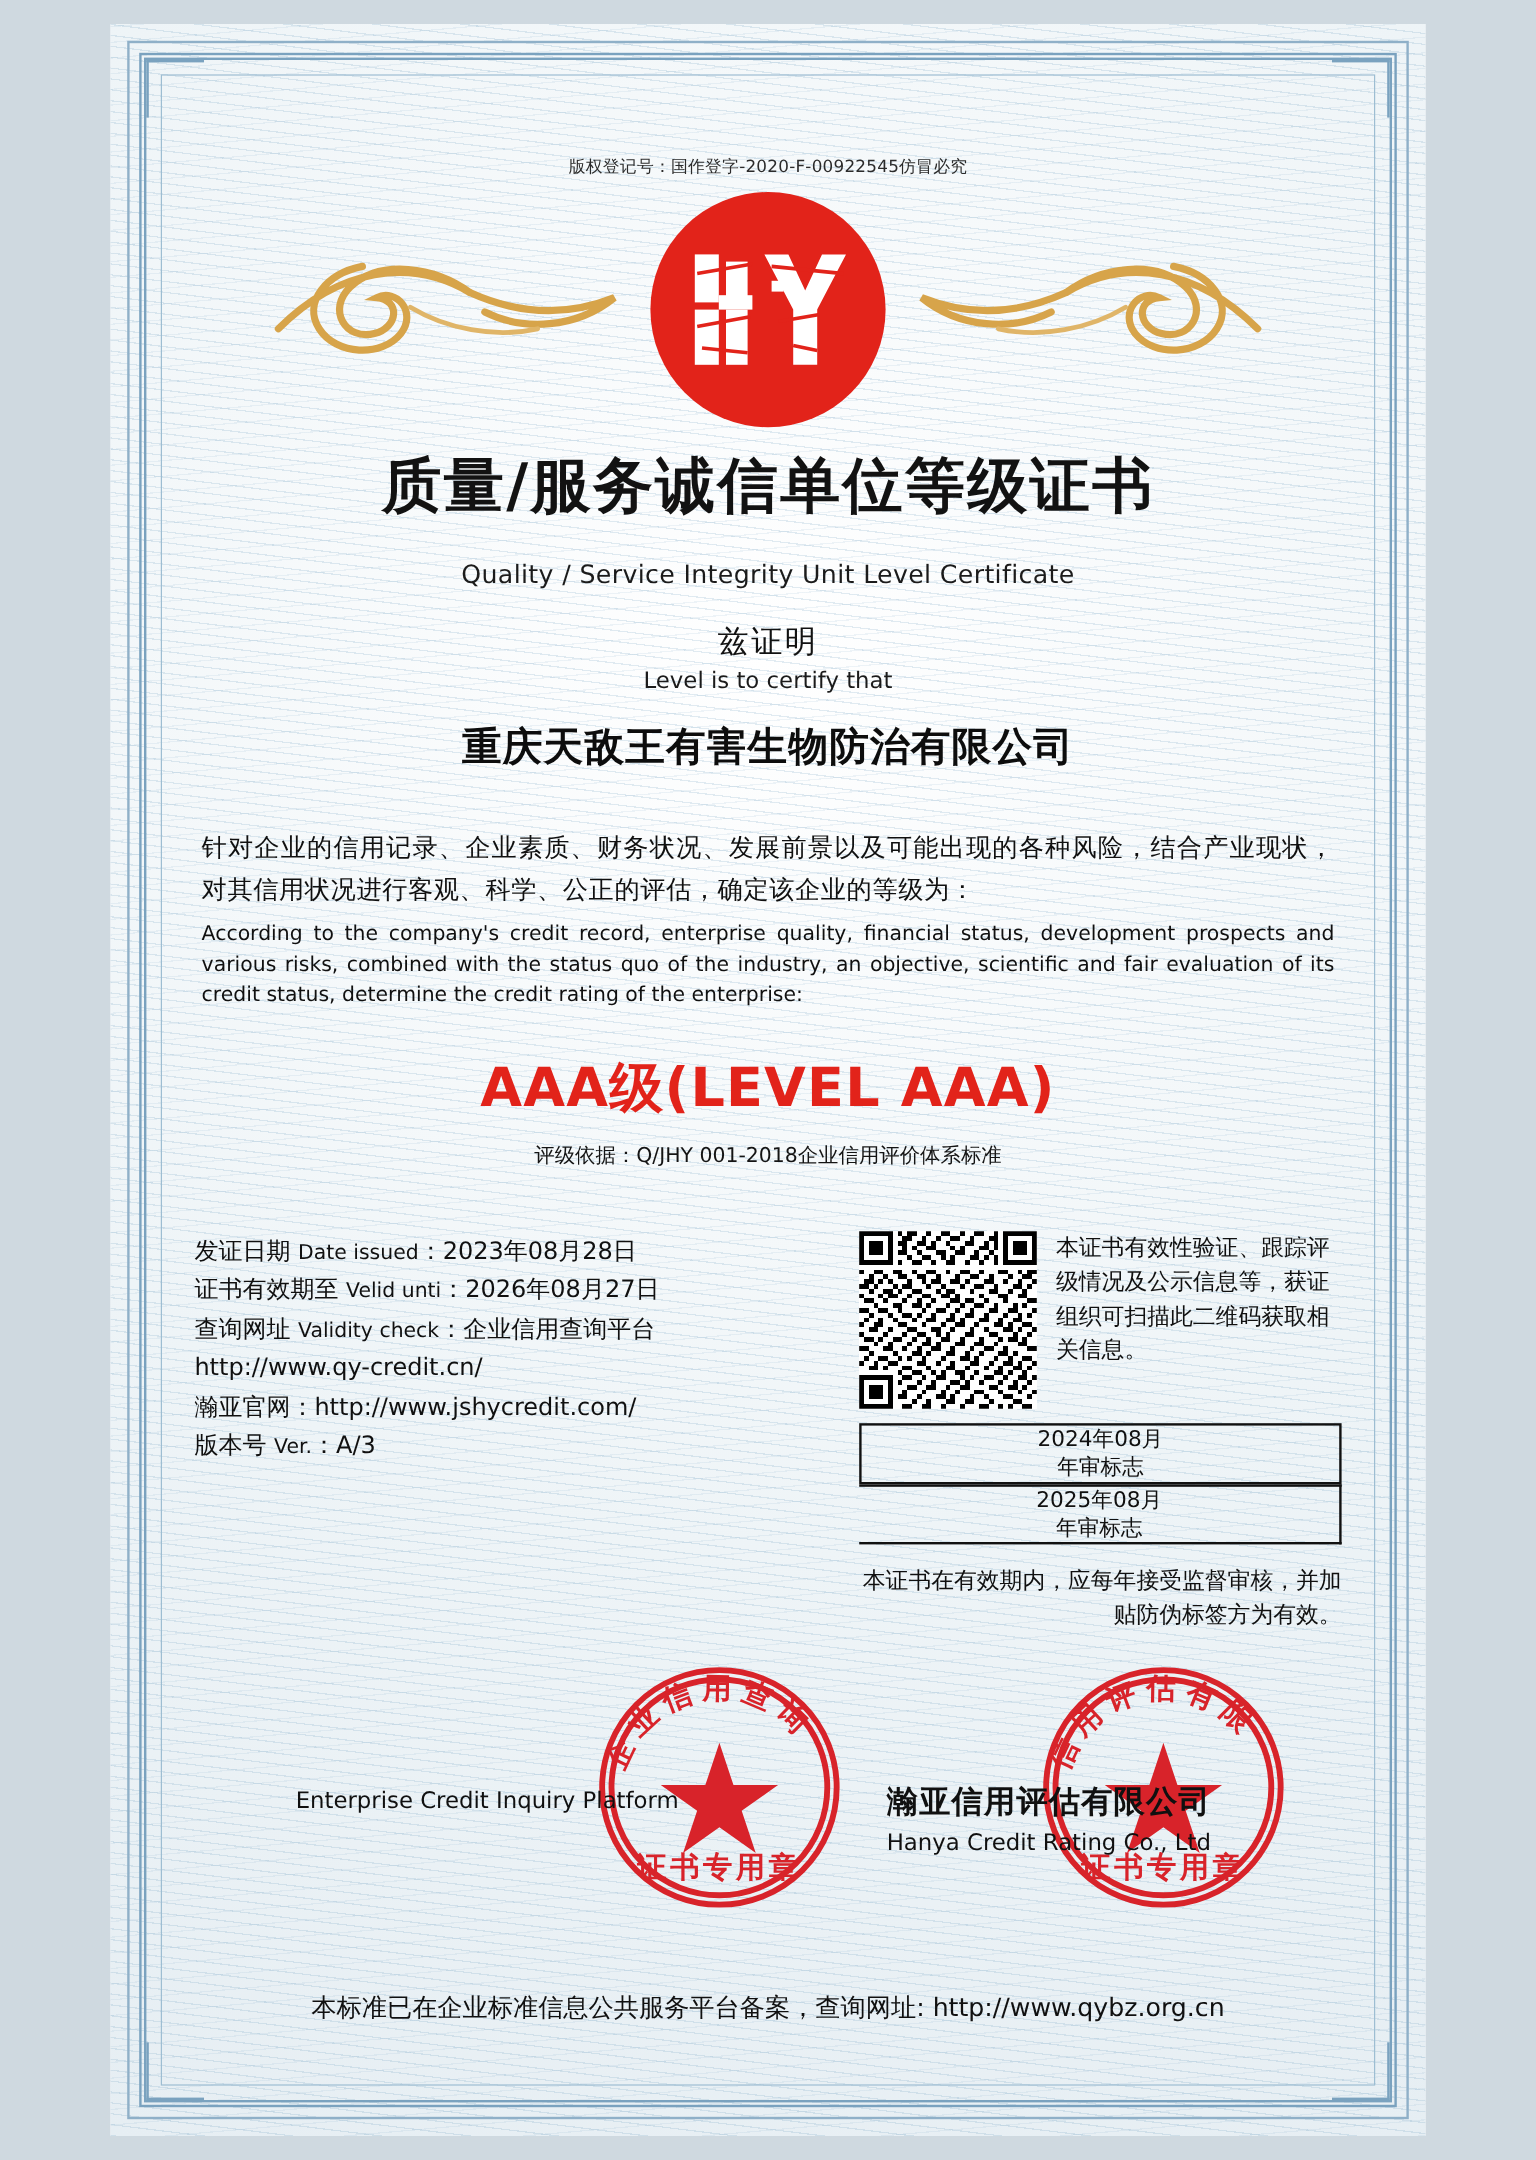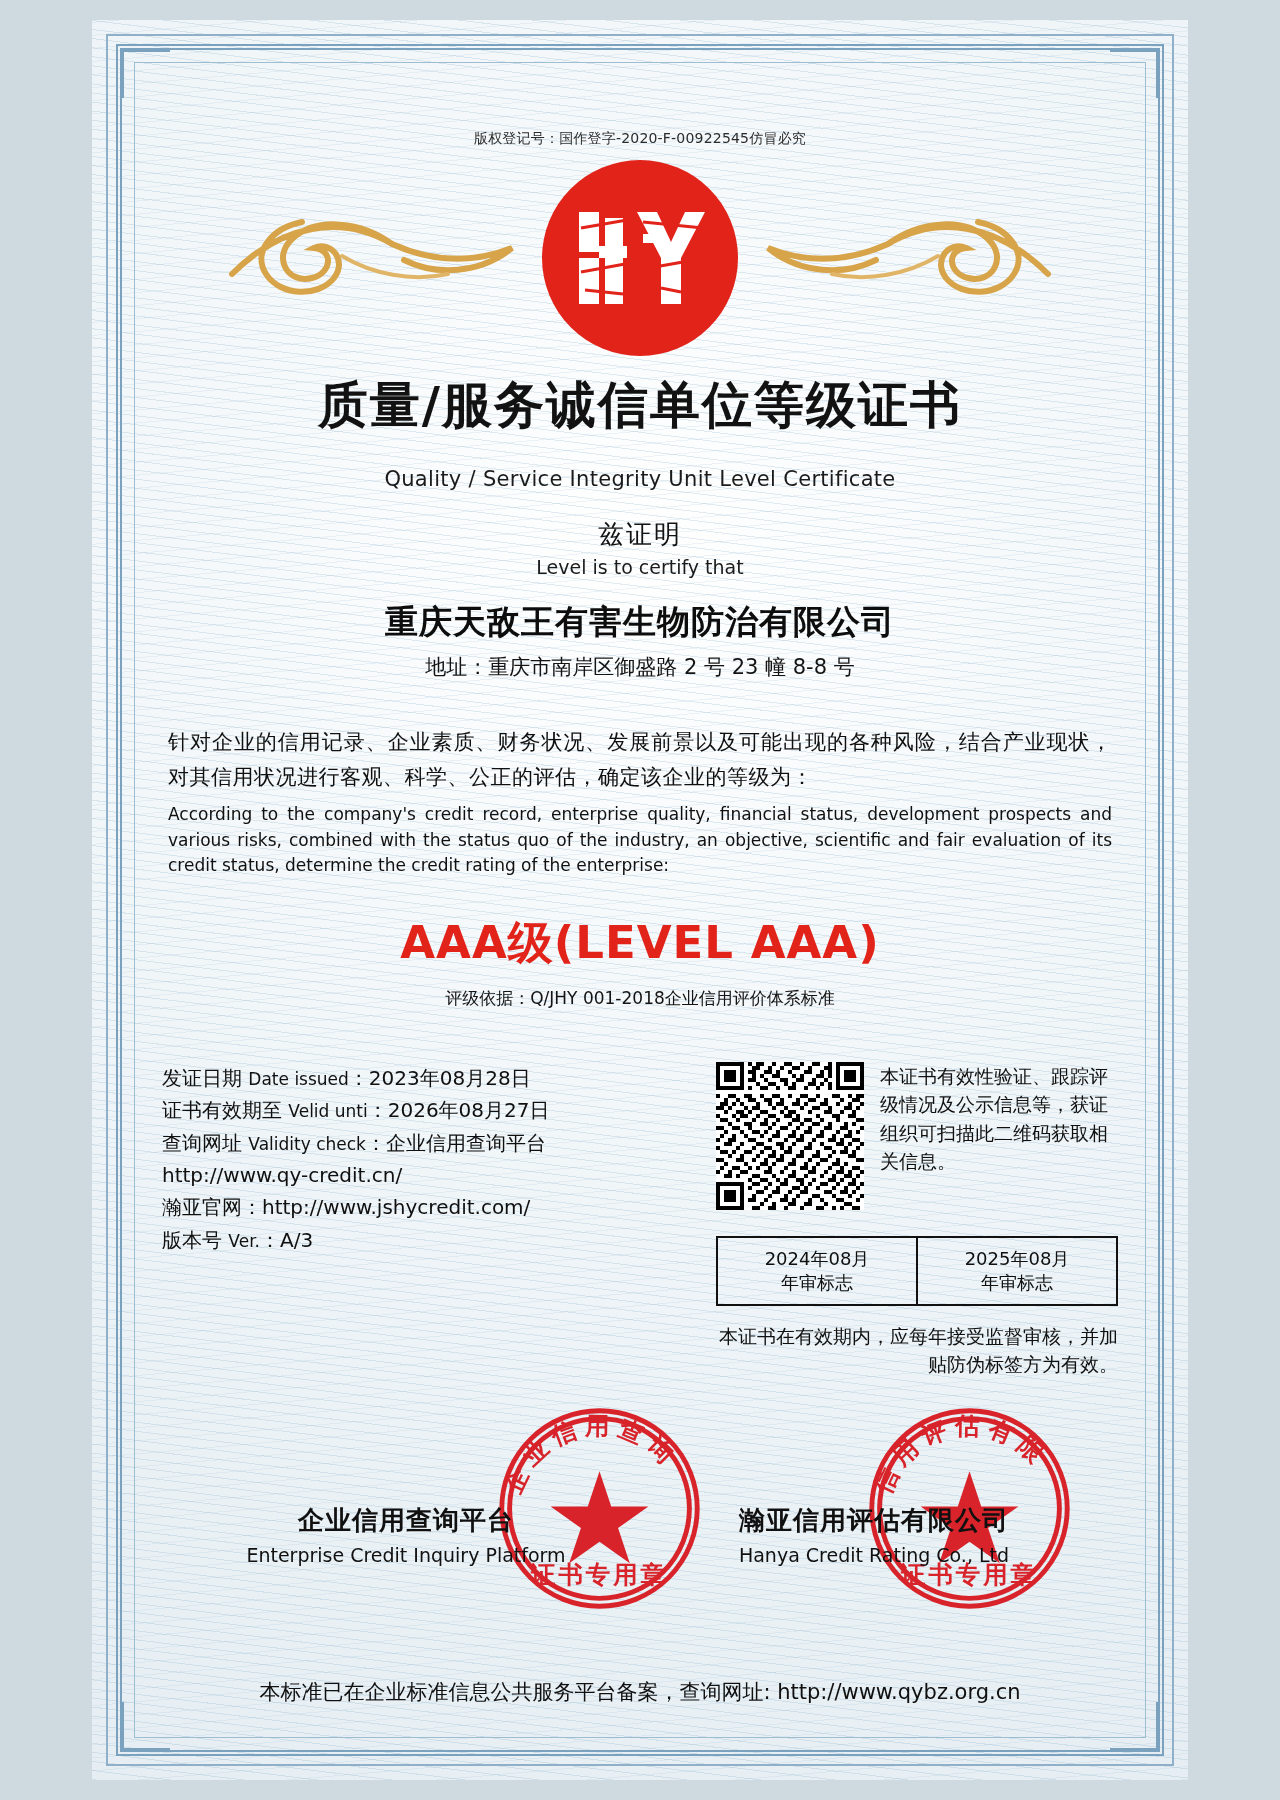--- a/index.html
+++ b/index.html
@@ -156,21 +156,21 @@
     padding:0;
   }
   .qr svg{display:block;}
   .qr-note{
     margin-left:16px;
     font-size:19px;
     line-height:1.5;
     color:#101010;
   }
   .stamp-boxes{
-    display:flex;margin-top:26px;gap:0;
+    display:flex;margin-top:12px;gap:0;flex-direction:column;
   }
   .stamp-box{
     flex:1;
     border:2px solid #111;
     height:66px;
     display:flex;flex-direction:column;align-items:center;justify-content:center;
     font-size:18px;color:#101010;
   }
   .stamp-box + .stamp-box{border-left:none;}
   .stamp-box span{line-height:1.3;}
@@ -266,23 +266,20 @@
       </div>
     </div>
 
     <h1 class="title-cn">质量/服务诚信单位等级证书</h1>
     <div class="title-en">Quality / Service Integrity Unit Level Certificate</div>
 
     <div class="certify-cn">兹证明</div>
     <div class="certify-en">Level is to certify that</div>
 
     <div class="company">重庆天敌王有害生物防治有限公司</div>
-    <div class="addr-line">
-      <span>地址：</span><span>重庆市南岸区御盛路 2 号 23 幢 8-8 号</span>
-    </div>
 
     <div class="para">
       <div class="para-cn">针对企业的信用记录、企业素质、财务状况、发展前景以及可能出现的各种风险，结合产业现状，对其信用状况进行客观、科学、公正的评估，确定该企业的等级为：</div>
       <div class="para-en">According to the company's credit record, enterprise quality, financial status, development prospects and various risks, combined with the status quo of the industry, an objective, scientific and fair evaluation of its credit status, determine the credit rating of the enterprise:</div>
     </div>
 
     <div class="level">AAA级(LEVEL AAA)</div>
     <div class="basis-cn">评级依据：Q/JHY 001-2018企业信用评价体系标准</div>
 
     <div class="info-row">
@@ -693,21 +690,20 @@
         <path id="arcR" d="M 26 118 A 84 84 0 0 1 194 118" fill="none"></path>
         <text font-size="25" fill="#d8232a" font-weight="bold" letter-spacing="7">
           <textPath href="#arcR" startOffset="8%">信用评估有限</textPath>
         </text>
         <text x="110" y="186" font-size="25" fill="#d8232a" font-weight="bold" text-anchor="middle" letter-spacing="3">证书专用章</text>
       </svg>
     </div>
 
     <div class="org-names">
       <div class="org">
-        <div class="cn">企业信用查询平台</div>
         <div class="en">Enterprise Credit Inquiry Platform</div>
       </div>
       <div class="org">
         <div class="cn">瀚亚信用评估有限公司</div>
         <div class="en">Hanya Credit Rating Co., Ltd</div>
       </div>
     </div>
 
     <div class="footer-note">本标准已在企业标准信息公共服务平台备案，查询网址: http://www.qybz.org.cn</div>
 

